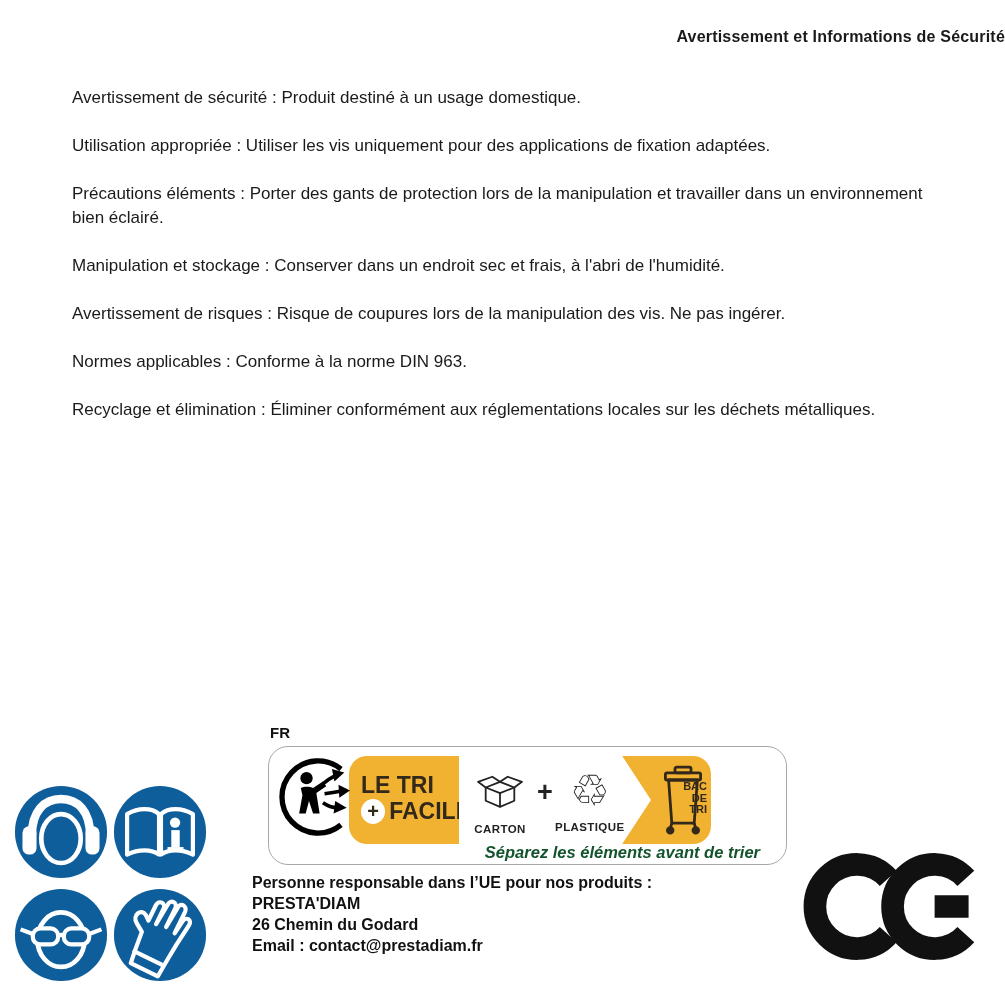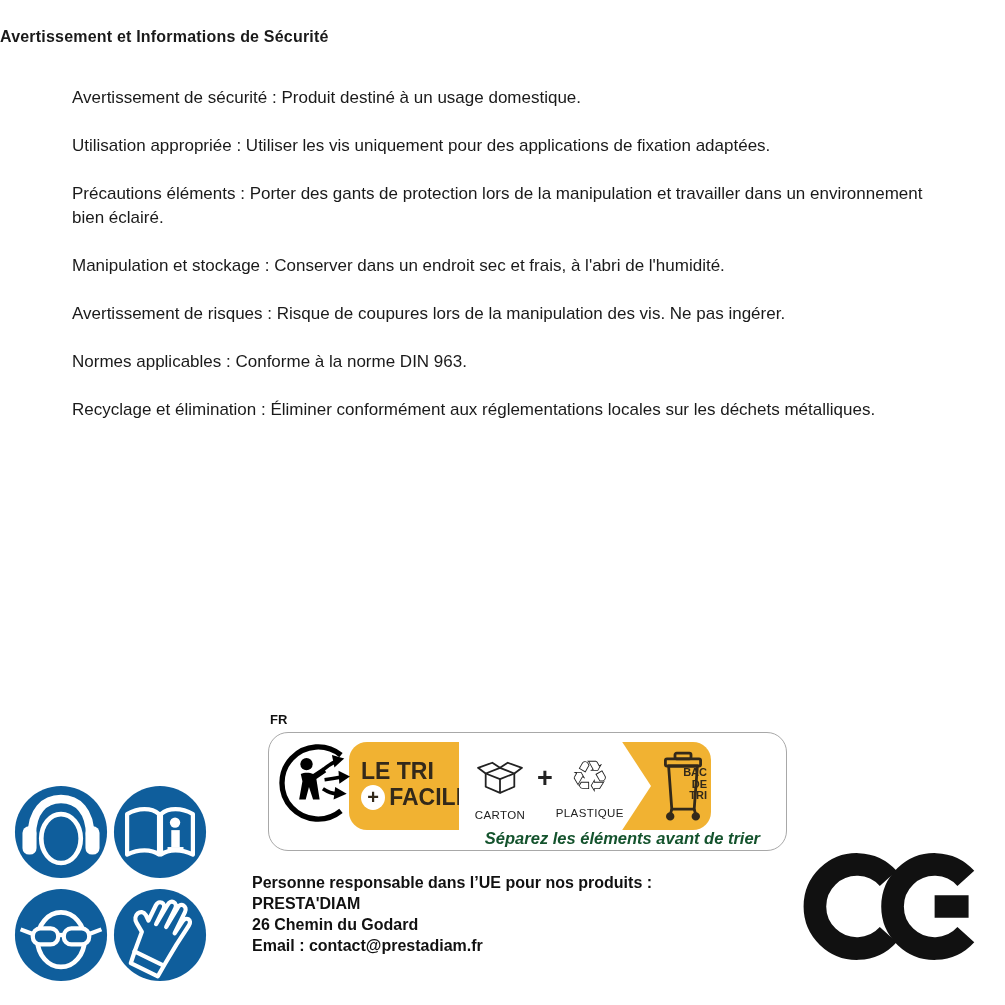--- a/index.html
+++ b/index.html
@@ -3,37 +3,37 @@
 <meta charset="utf-8">
 <style>
   html,body{margin:0;padding:0;}
   body{
     width:1005px;height:1005px;position:relative;overflow:hidden;
     background:#ffffff;color:#1a1a1a;
     font-family:"Liberation Sans", sans-serif;
   }
   .title{
     position:absolute;top:28px;left:0;width:100%;
-    text-align:left;font-weight:bold;font-size:16px;letter-spacing:.2px;
+    text-align:right;font-weight:bold;font-size:16px;letter-spacing:.2px;
   }
   .paragraphs{
     position:absolute;top:86px;left:72px;width:856px;
     font-size:17px;line-height:24px;
   }
   .paragraphs p{margin:0 0 24px 0;}
 
   
   .icons-grid{position:absolute;left:14px;top:785px;width:210px;height:210px;}
   .sicon{position:absolute;width:94px;height:94px;}
   .sicon.p1{left:0;top:0;} .sicon.p2{left:99px;top:0;}
   .sicon.p3{left:0;top:103px;} .sicon.p4{left:99px;top:103px;}
 
   
   .banner-wrap{position:absolute;left:268px;top:712px;width:470px;}
-  .fr-label{font-weight:bold;font-size:13px;margin:0 0 5px 2px;color:#111;}
+  .fr-label{font-weight:bold;font-size:15px;margin:12px 0 5px 2px;color:#111;}
   .banner-box{
     position:relative;width:519px;height:119px;background:#fff;
     border:1.5px solid #a8a8a8;border-radius:20px;box-sizing:border-box;
   }
   .triman{position:absolute;left:8px;top:7px;}
   .yellow-band{
     position:absolute;left:80px;top:9px;width:362px;height:88px;
     background:var(--banner-yellow,#F1B232);border-radius:18px;
   }
   .letri{
@@ -50,21 +50,21 @@
   .white-arrow{
     position:absolute;left:190px;top:9px;width:192px;height:88px;background:#fff;
     clip-path:polygon(0 0, 85% 0, 100% 50%, 85% 100%, 0 100%);
     display:flex;align-items:center;justify-content:flex-start;
     padding-left:10px;box-sizing:border-box;gap:6px;
   }
   .material{display:flex;flex-direction:column;align-items:center;width:62px;}
   .material .glyph{
     font-family:"DejaVu Sans", sans-serif;font-size:44px;line-height:46px;color:#222;
   }
-  .material-label{font-size:11.5px;font-weight:normal;color:#222;letter-spacing:.4px;margin-top:7px;}
+  .material-label{font-size:11.5px;font-weight:bold;color:#222;letter-spacing:.4px;margin-top:7px;}
   .mat-plus{font-size:27px;font-weight:bold;color:#222;margin:0 0 16px 0;}
   .bin-wrap{position:absolute;left:390px;top:11px;width:48px;height:84px;}
   .bin-wrap svg{position:absolute;left:0;top:0;}
   .bin-text{
     position:absolute;left:0;top:23px;width:100%;text-align:right;
     font-size:11px;line-height:11.5px;font-weight:800;color:var(--banner-text-dark,#33291A);
   }
   .tagline{
     position:absolute;right:26px;top:96px;font-style:italic;font-weight:bold;
     font-size:16.5px;color:#14532d;

